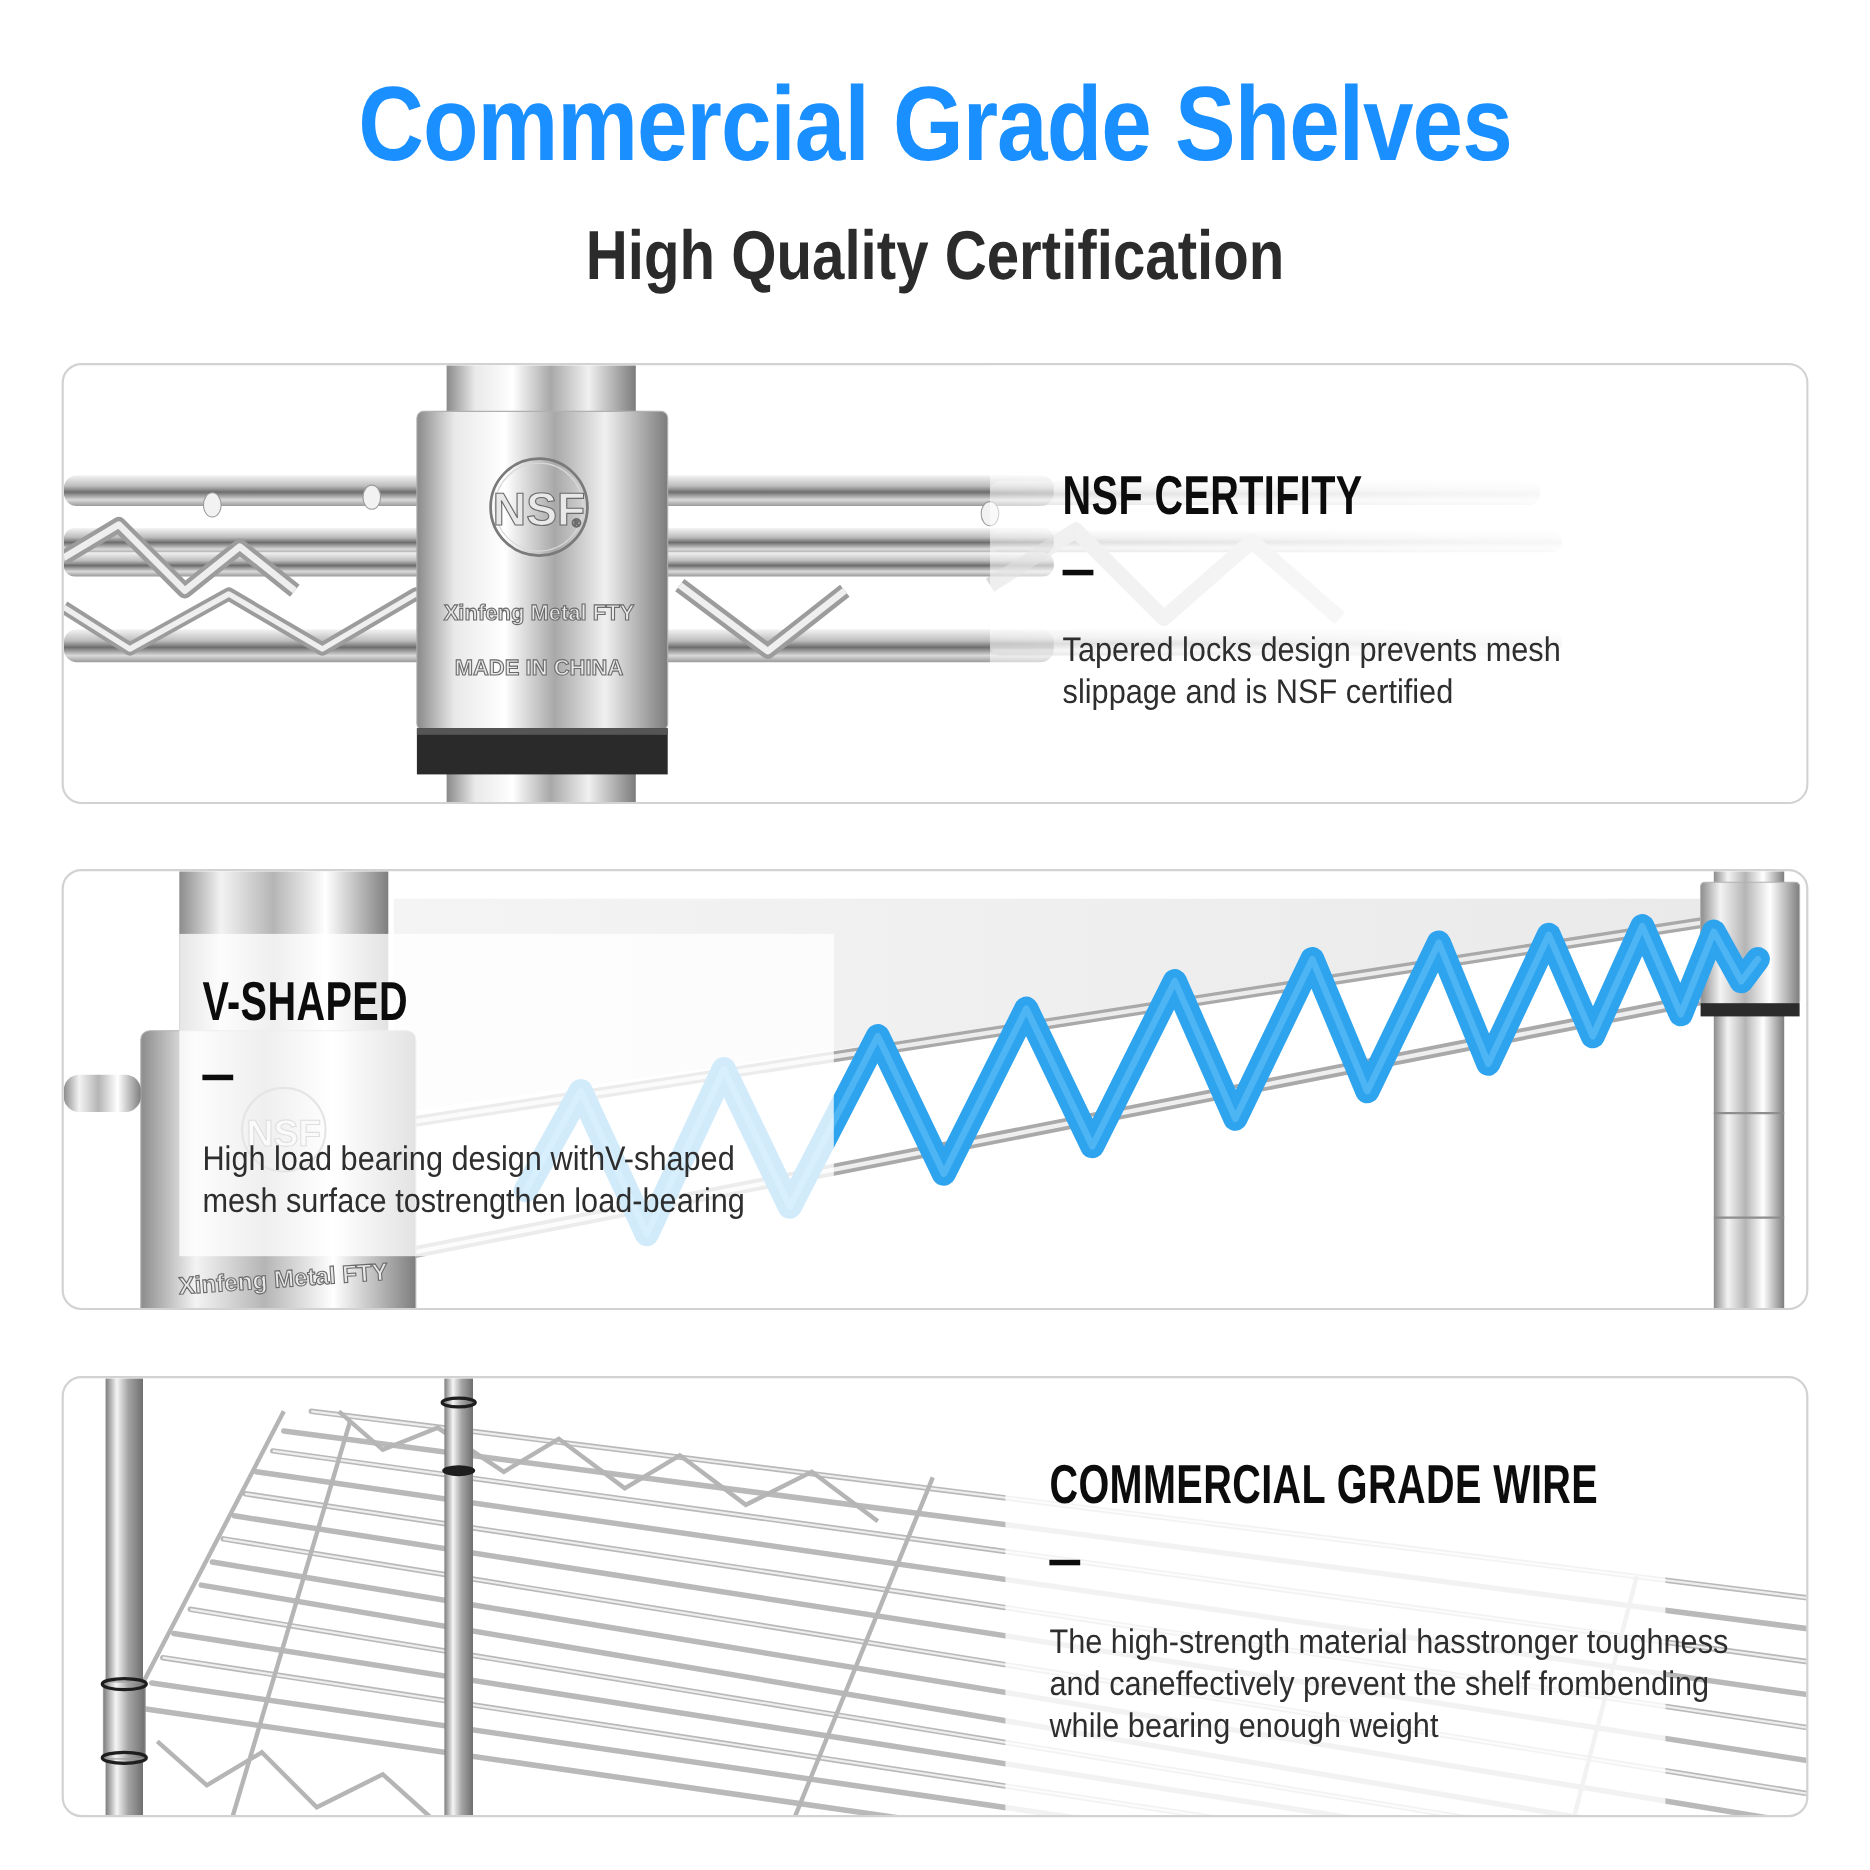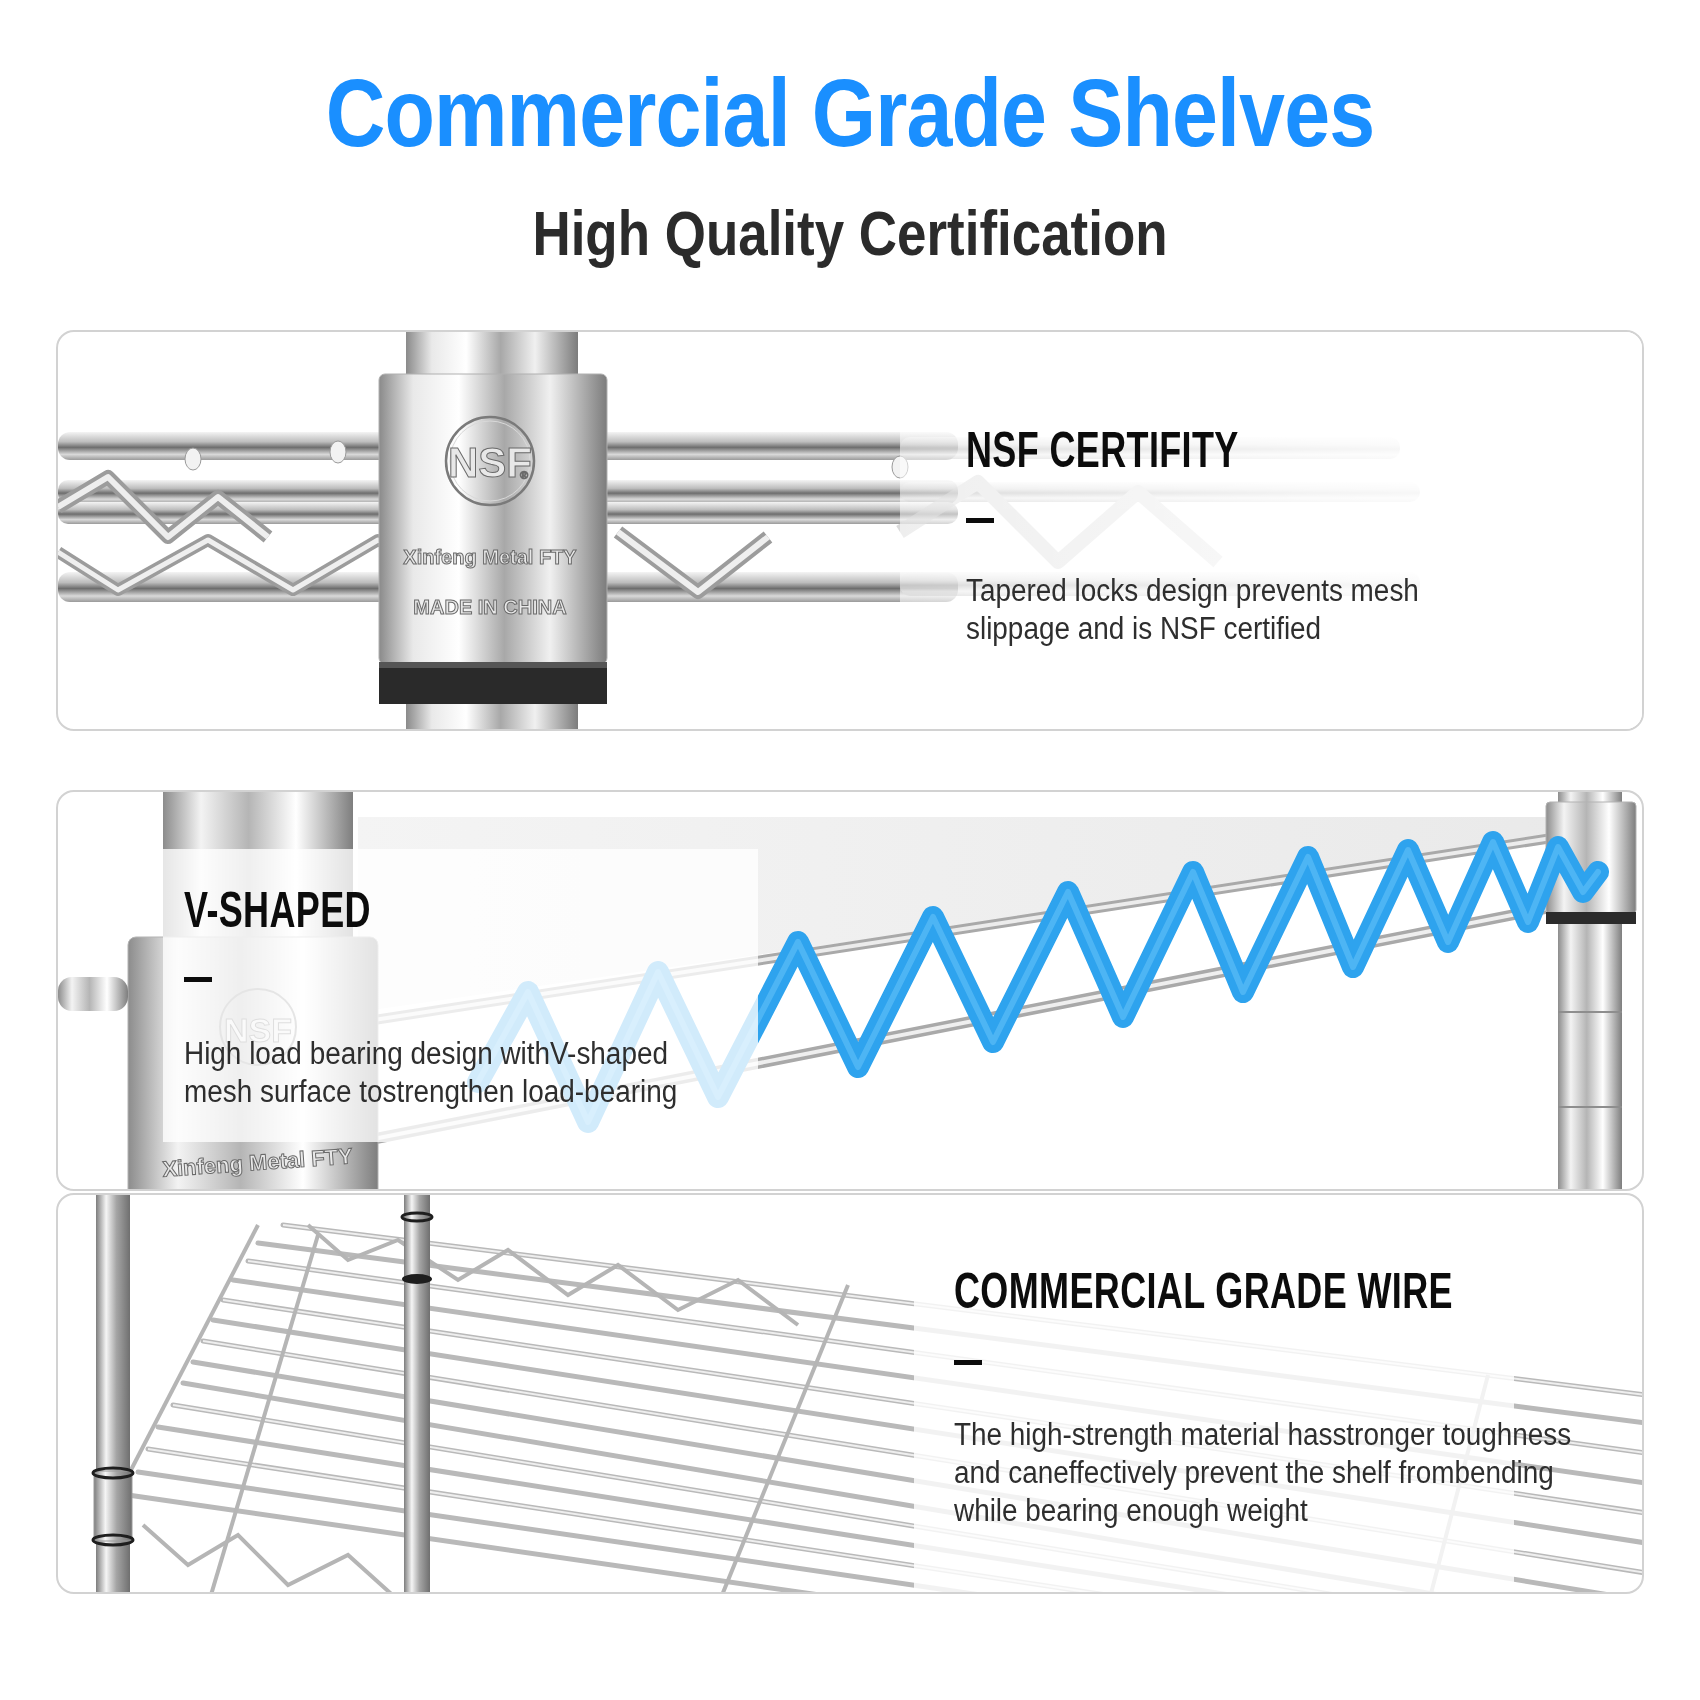--- a/index.html
+++ b/index.html
@@ -160,21 +160,21 @@
 
     <rect x="105" y="57" width="595" height="293" fill="#ffffff" opacity="0.78"></rect>
   </svg>
 
   <div class="heading" style="left:126px; top:90px;">V-SHAPED</div>
   <div class="dash" style="left:126px; top:185px;"></div>
   <div class="body" style="left:126px; top:243px;">High load bearing design withV-shaped</div>
   <div class="body" style="left:126px; top:281px;">mesh surface tostrengthen load-bearing</div>
 </div>
 
-<div class="card" style="top:1193px;">
+<div class="card" style="top:1251px;">
   <svg class="art" width="1588" height="401" viewBox="0 0 1588 401">
     <defs>
       <linearGradient id="chromeV3" x1="0" y1="0" x2="1" y2="0">
         <stop offset="0" stop-color="#7d7d7d"></stop>
         <stop offset="0.3" stop-color="#f5f5f5"></stop>
         <stop offset="0.6" stop-color="#a5a5a5"></stop>
         <stop offset="1" stop-color="#6f6f6f"></stop>
       </linearGradient>
     </defs>
 

